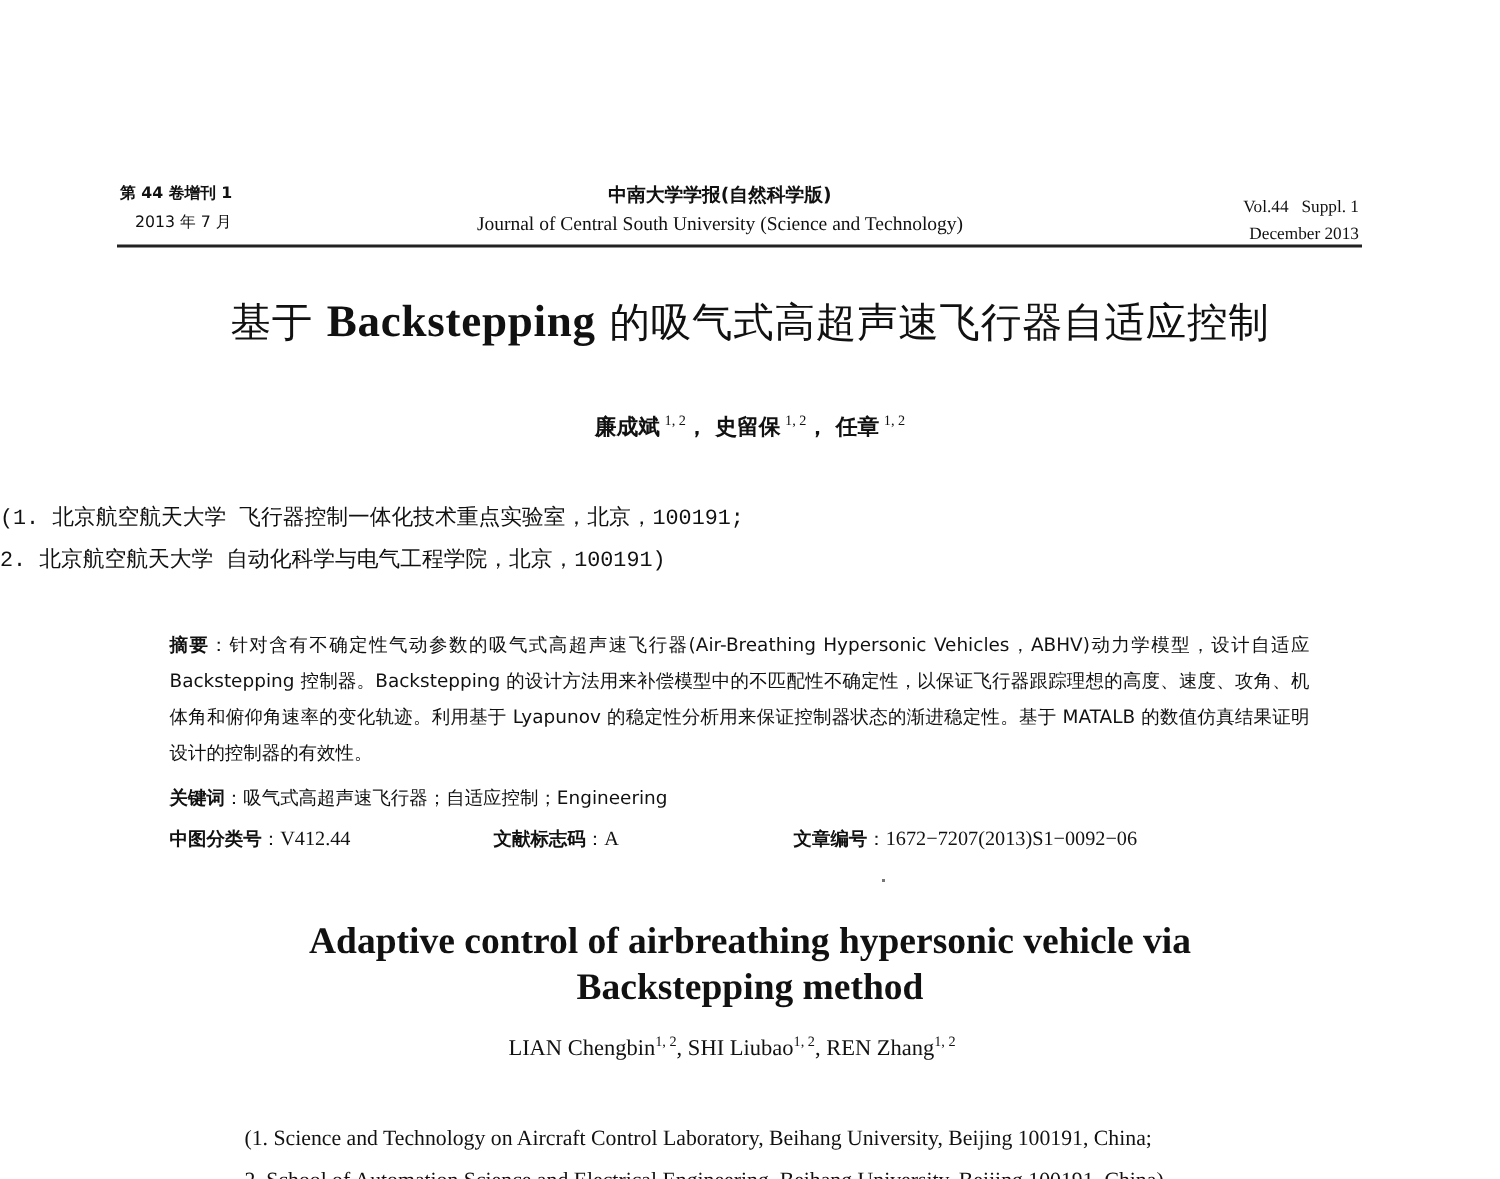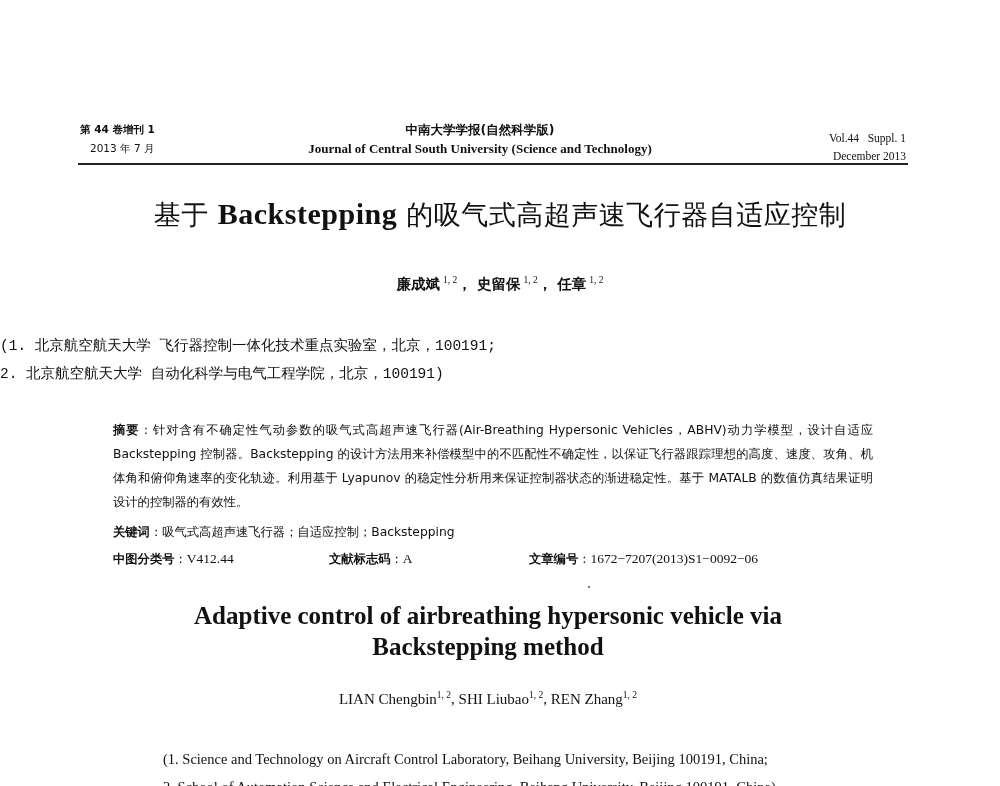--- a/index.html
+++ b/index.html
@@ -45,21 +45,21 @@
       top: 0;
       text-align: center;
       line-height: 19px;
     }
     .header-center .journal-cn {
       font-family: "DejaVu Sans", sans-serif;
       font-weight: bold;
       font-size: 12.5px;
     }
     .header-center .journal-en {
-      font-weight: bold;
+      font-weight: normal;
       font-size: 13px;
     }
     .header-right {
       position: absolute;
       right: 0;
       top: 9px;
       text-align: right;
       font-size: 11.5px;
       line-height: 18px;
     }
@@ -226,32 +226,32 @@
   <div class="affil-cn">
     <div>(1. 北京航空航天大学  飞行器控制一体化技术重点实验室，北京，100191;</div>
     <div class="line2">2. 北京航空航天大学  自动化科学与电气工程学院，北京，100191)</div>
   </div>
 
   <div class="abstract">
     <span class="label">摘要</span><span>：</span><span>针对含有不确定性气动参数的吸气式高超声速飞行器(Air-Breathing Hypersonic Vehicles，ABHV)动力学模型，设计自适应 Backstepping 控制器。Backstepping 的设计方法用来补偿模型中的不匹配性不确定性，以保证飞行器跟踪理想的高度、速度、攻角、机体角和俯仰角速率的变化轨迹。利用基于 Lyapunov 的稳定性分析用来保证控制器状态的渐进稳定性。基于 MATALB 的数值仿真结果证明设计的控制器的有效性。</span>
   </div>
 
   <div class="meta-row keywords">
-    <span class="label">关键词</span><span>：</span><span>吸气式高超声速飞行器；自适应控制；Backstepping</span>
+    <span class="label">关键词</span><span>：</span><span>吸气式高超声速飞行器；自适应控制；Engineering</span>
   </div>
 
   <div class="meta-row classline">
     <span class="cell c1"><span class="label">中图分类号</span><span>：</span><span class="latin">V412.44</span></span>
     <span class="cell c2"><span class="label">文献标志码</span><span>：</span><span class="latin">A</span></span>
     <span class="cell c3"><span class="label">文章编号</span><span>：</span><span class="latin">1672−7207(2013)S1−0092−06</span></span>
   </div>
 
   <div class="speck"></div>
 
-  <h2 class="title-en" style="margin:0">
+  <h2 class="title-en" style="margin:12px">
     <div>Adaptive control of airbreathing hypersonic vehicle via</div>
     <div>Backstepping method</div>
   </h2>
 
   <div class="authors-en">
     <span><span>LIAN Chengbin</span><sup>1, 2</sup><span>, </span></span><span><span>SHI Liubao</span><sup>1, 2</sup><span>, </span></span><span><span>REN Zhang</span><sup>1, 2</sup></span>
   </div>
 
   <div class="affil-en">
     <div>(1. Science and Technology on Aircraft Control Laboratory, Beihang University, Beijing 100191, China;</div>

